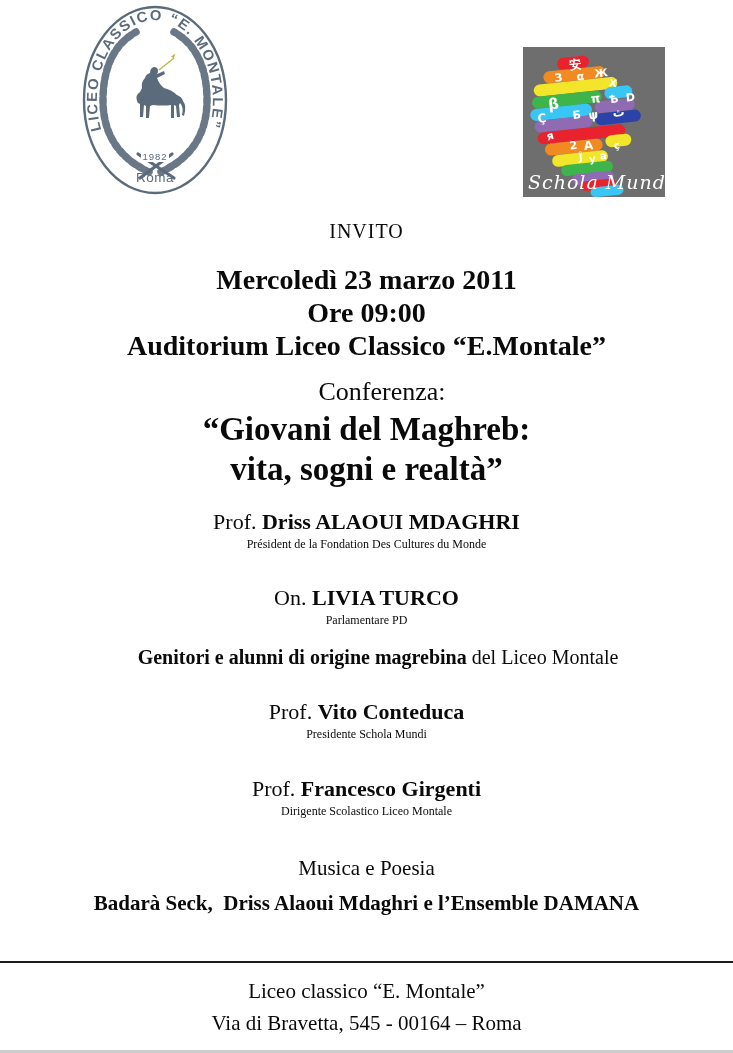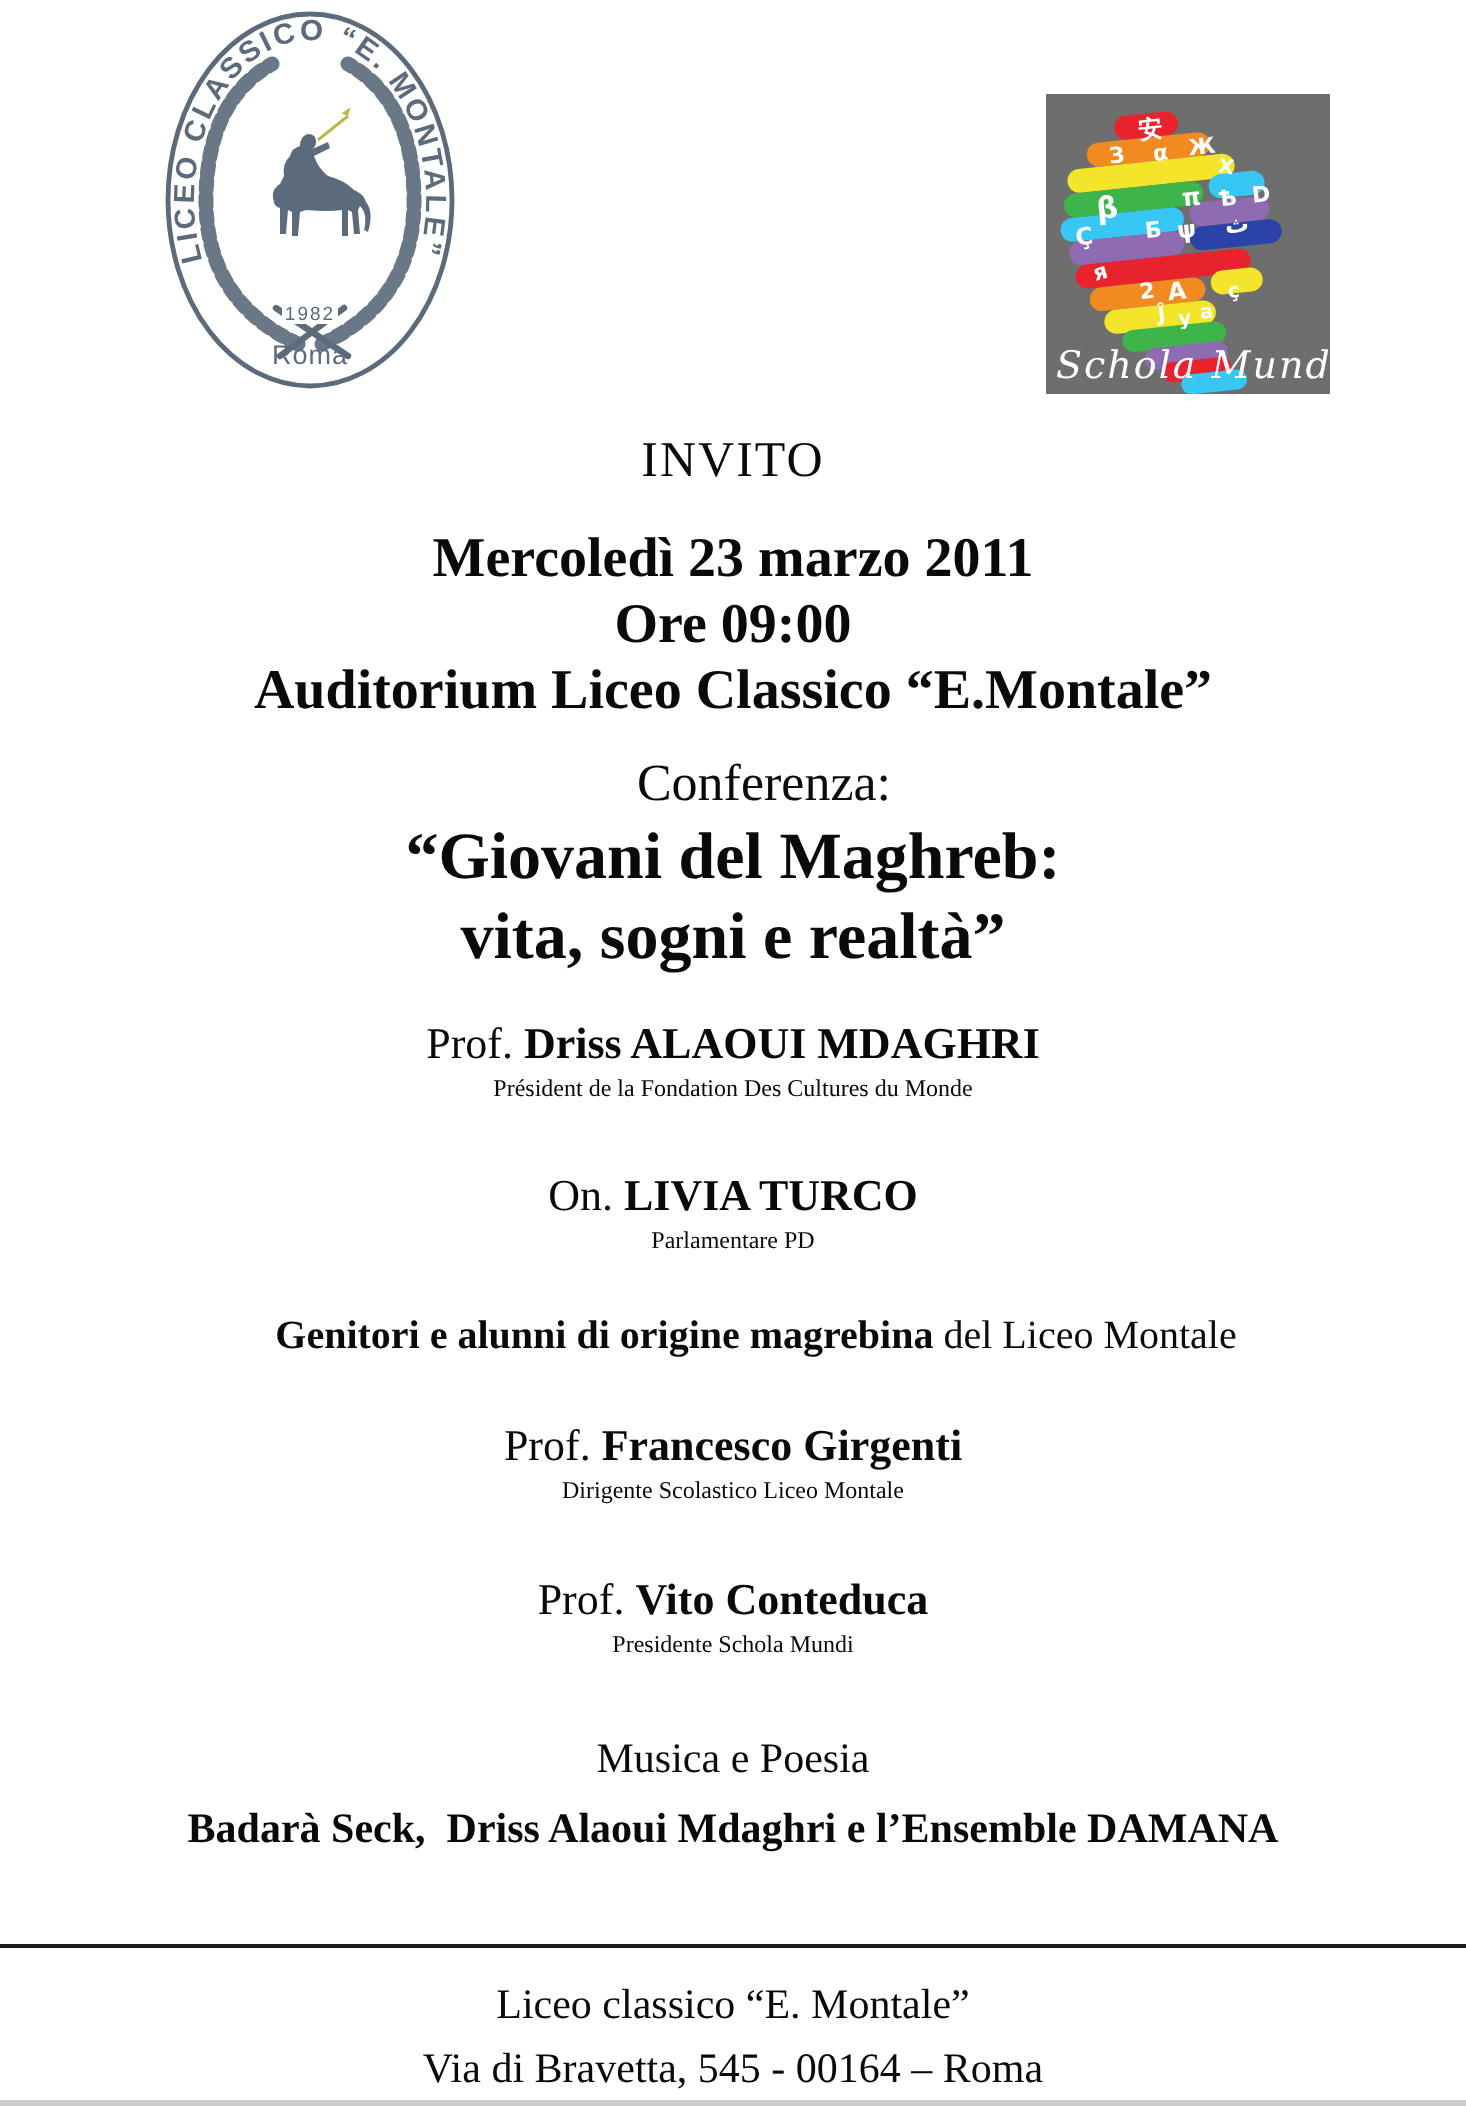--- a/index.html
+++ b/index.html
@@ -49,32 +49,32 @@
   .mundi-caption {
     fill:#ffffff;
     font-family:"DejaVu Serif","Liberation Serif",serif;
     font-style:italic;
     font-size:19px;
     letter-spacing:1px;
   }
 
   
   main { text-align:center; padding-top:214px; }
-  .title        { font-size:25px; font-weight:400; line-height:34px; letter-spacing:1px; }
+  .title        { font-size:20px; font-weight:400; line-height:34px; letter-spacing:1px; }
   .event        { margin-top:15px; font-size:28px; font-weight:700; line-height:33px; }
   .conf-label   { margin-top:15px; font-size:26px; line-height:30px;padding-left:31px; }
   .conf-title   { margin-top:2px; font-size:33px; font-weight:700; line-height:40px; }
   .grp          { line-height:23px; }
   .grp .name-line { font-size:22px; }
   .grp .name-line b { font-weight:700; }
   .grp .role-line { font-size:12px; }
   .mt-21 { margin-top:21px; }
   .mt-30 { margin-top:30px; }
   .mt-31 { margin-top:31px; }
-  .mt-25 { margin-top:25px;padding-left:23px; }
+  .mt-25 { margin-top:14px;padding-left:23px; }
   .mt-22 { margin-top:34px; }
   .genitori { font-size:20px; line-height:23px; }
   .genitori b { font-weight:700; }
   .music-label { font-size:21px; line-height:23px; }
   .artists { margin-top:10px; font-size:21px; font-weight:700; line-height:26px; white-space:pre-wrap; }
 
   
   .rule { margin-top:45px; width:733px; border-top:2.5px solid #1c1c1c; }
   footer { text-align:center; padding-top:12px; font-size:21px; line-height:32px; }
   .bottom-edge { position:absolute; left:0; bottom:0; width:733px; height:3px; background:#cdcdcd; }
@@ -186,27 +186,27 @@
     </div>
 
     <div class="grp mt-30">
       <div class="name-line"><span>On. </span><b>LIVIA TURCO</b></div>
       <div class="role-line">Parlamentare PD</div>
     </div>
 
     <div class="genitori mt-25"><b>Genitori e alunni di origine magrebina</b><span> del Liceo Montale</span></div>
 
     <div class="grp mt-31">
+      <div class="name-line"><span>Prof. </span><b>Vito Conteduca</b></div>
+      <div class="role-line">Presidente Schola Mundi</div>
+    </div>
+
+    <div class="grp mt-31">
       <div class="name-line"><span>Prof. </span><b>Francesco Girgenti</b></div>
       <div class="role-line">Dirigente Scolastico Liceo Montale</div>
-    </div>
-
-    <div class="grp mt-31">
-      <div class="name-line"><span>Prof. </span><b>Vito Conteduca</b></div>
-      <div class="role-line">Presidente Schola Mundi</div>
     </div>
 
     <div class="mt-22">
       <div class="music-label">Musica e Poesia</div>
       <div class="artists">Badarà Seck,  Driss Alaoui Mdaghri e l’Ensemble DAMANA</div>
     </div>
   </main>
 
   <div class="rule"></div>
 

